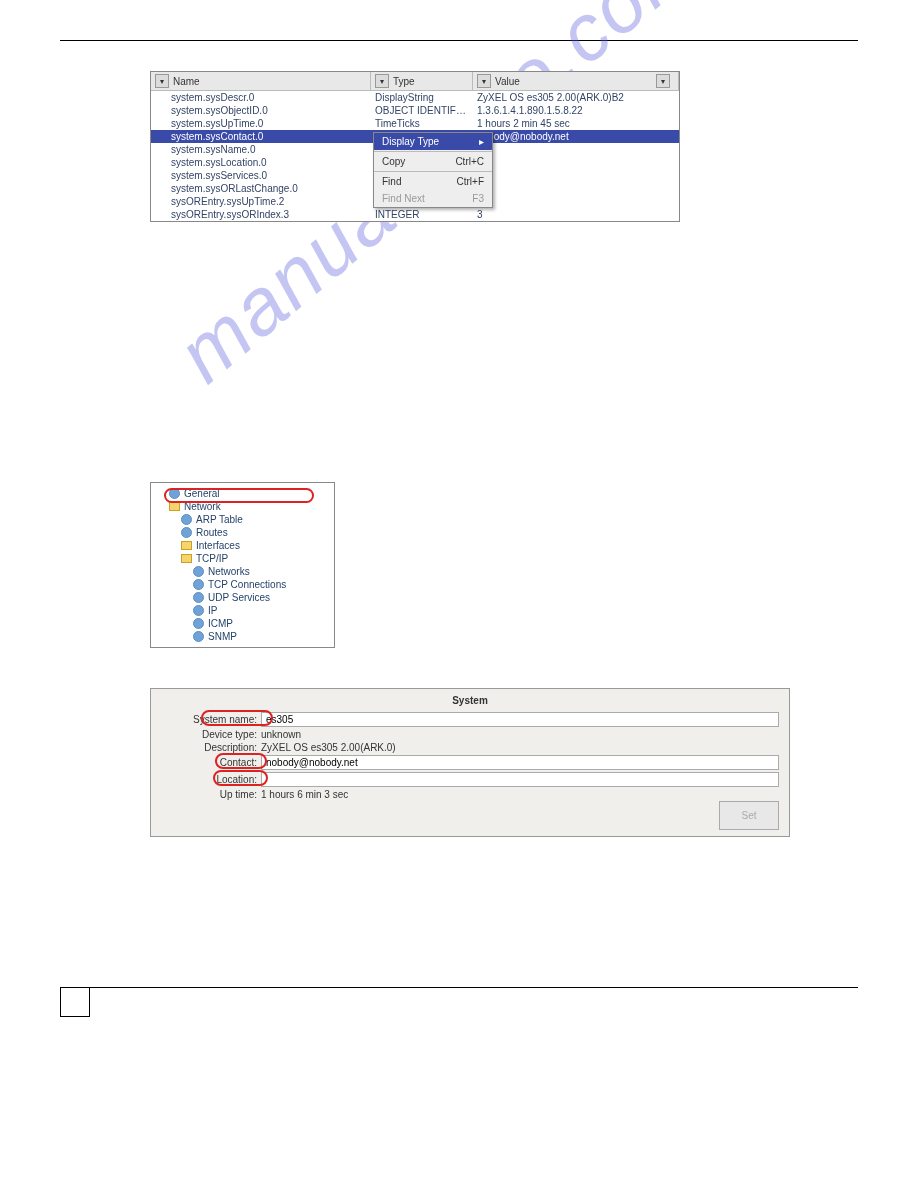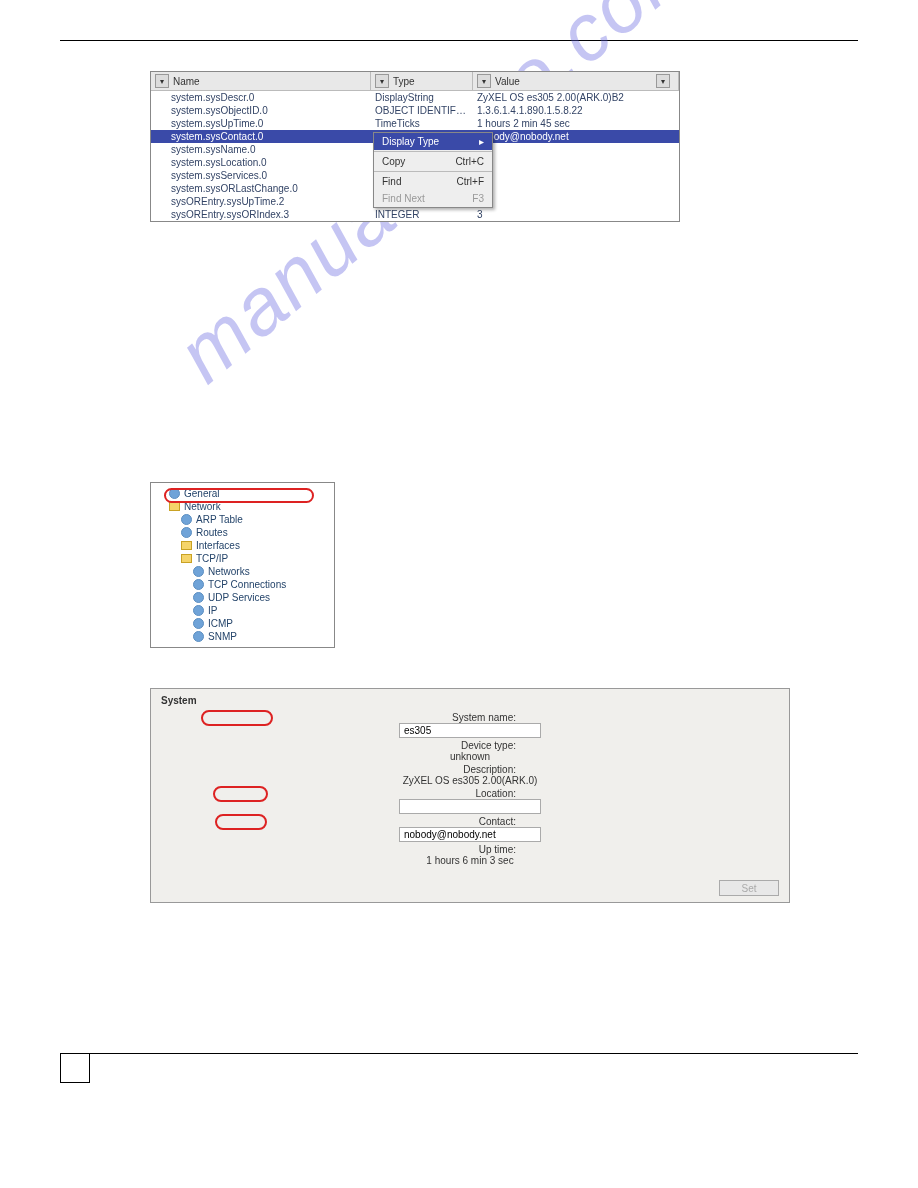--- a/index.html
+++ b/index.html
@@ -37,27 +37,27 @@
   .tree-item .ico { width: 11px; height: 11px; border-radius: 50%; background: #6fa3d8; border: 1px solid #5b8ec1; margin-right: 4px; display: inline-block; }
   .tree-item .folder { width: 11px; height: 9px; background: #f5d46a; border: 1px solid #c9a224; margin-right: 4px; display: inline-block; }
   .tree-item.oval { position: relative; }
   .red-oval { position: absolute; border: 2px solid #d22; border-radius: 10px; }
   .ov1 { left: 1px; top: 1px; width: 150px; height: 15px; }
   .ind1 { padding-left: 18px; }
   .ind2 { padding-left: 30px; }
 
   
   .sys-wrap { border: 1px solid #999; margin-left: 90px; width: 640px; background: #f0efec; padding: 6px 10px 10px 10px; position: relative; font-size: 10px; }
-  .sys-title { font-weight: bold; color: #323232; margin-bottom: 6px; }
-  .sys-row { display: flex; align-items: center; margin: 2px 0; position: relative; flex-direction: column; }
+  .sys-title { font-weight: bold; color: #323232; margin-bottom: 6px; text-align: center; }
+  .sys-row { display: flex; align-items: center; margin: 2px 0; position: relative; }
   .sys-lbl { width: 100px; text-align: right; padding-right: 4px; color: #333; }
   .sys-val { color: #333; }
   .sys-input { border: 1px solid #aaa; background: #fff; flex: 1; height: 15px; padding: 1px 4px; font-size: 10px; }
   .ov-sys { border: 2px solid #d22; border-radius: 10px; position: absolute; height: 16px; }
-  .set-btn { position: absolute; right: 10px; bottom: 6px; width: 60px; height: 16px; background: #e8e8e8; border: 1px solid #aaa; color: #aaa; font-size: 10px; }
+  .set-btn { position: absolute; right: 10px; bottom: 6px; width: 60px; height: 29px; background: #e8e8e8; border: 1px solid #aaa; color: #aaa; font-size: 10px; }
 
   .watermark { position: absolute; left: 160px; top: 330px; font-size: 80px; font-style: italic; color: rgba(90,90,220,0.35); transform: rotate(-40deg); transform-origin: left top; pointer-events: none; user-select: none; letter-spacing: 2px; }
 
   .footer { border-top: 1px solid #000; margin-top: 60px; }
   .pg-box { width: 30px; height: 30px; border: 1px solid #000; margin-top: -1px; }
 </style>
 </head>
 <body>
 <div class="page">
   <div class="hr-top"></div>
@@ -218,30 +218,30 @@
     </div>
     <div class="sys-row">
         <div class="sys-lbl">Device type:</div>
         <div class="sys-val">unknown</div>
       </div>
     <div class="sys-row">
         <div class="sys-lbl">Description:</div>
         <div class="sys-val">ZyXEL OS es305 2.00(ARK.0)</div>
       </div>
     <div class="sys-row">
+      <div class="sys-lbl">Contact:</div>
+      <input class="sys-input" value="nobody@nobody.net" style="">
+      <div class="ov-sys" style="left:54px; top:-2px; width:52px;"></div>
+    </div>
+    <div class="sys-row">
       <div class="sys-lbl">Location:</div>
       <input class="sys-input" value="" style="">
       <div class="ov-sys" style="left:52px; top:-2px; width:55px;"></div>
     </div>
     <div class="sys-row">
-      <div class="sys-lbl">Contact:</div>
-      <input class="sys-input" value="nobody@nobody.net" style="">
-      <div class="ov-sys" style="left:54px; top:-2px; width:52px;"></div>
-    </div>
-    <div class="sys-row">
         <div class="sys-lbl">Up time:</div>
         <div class="sys-val">1 hours 6 min 3 sec</div>
       </div>
     <div style="height:24px;"></div>
     <button class="set-btn">Set</button>
   </div>
 
   <div style="height:90px;"></div>
   <div class="footer">
     <div class="pg-box"></div>

